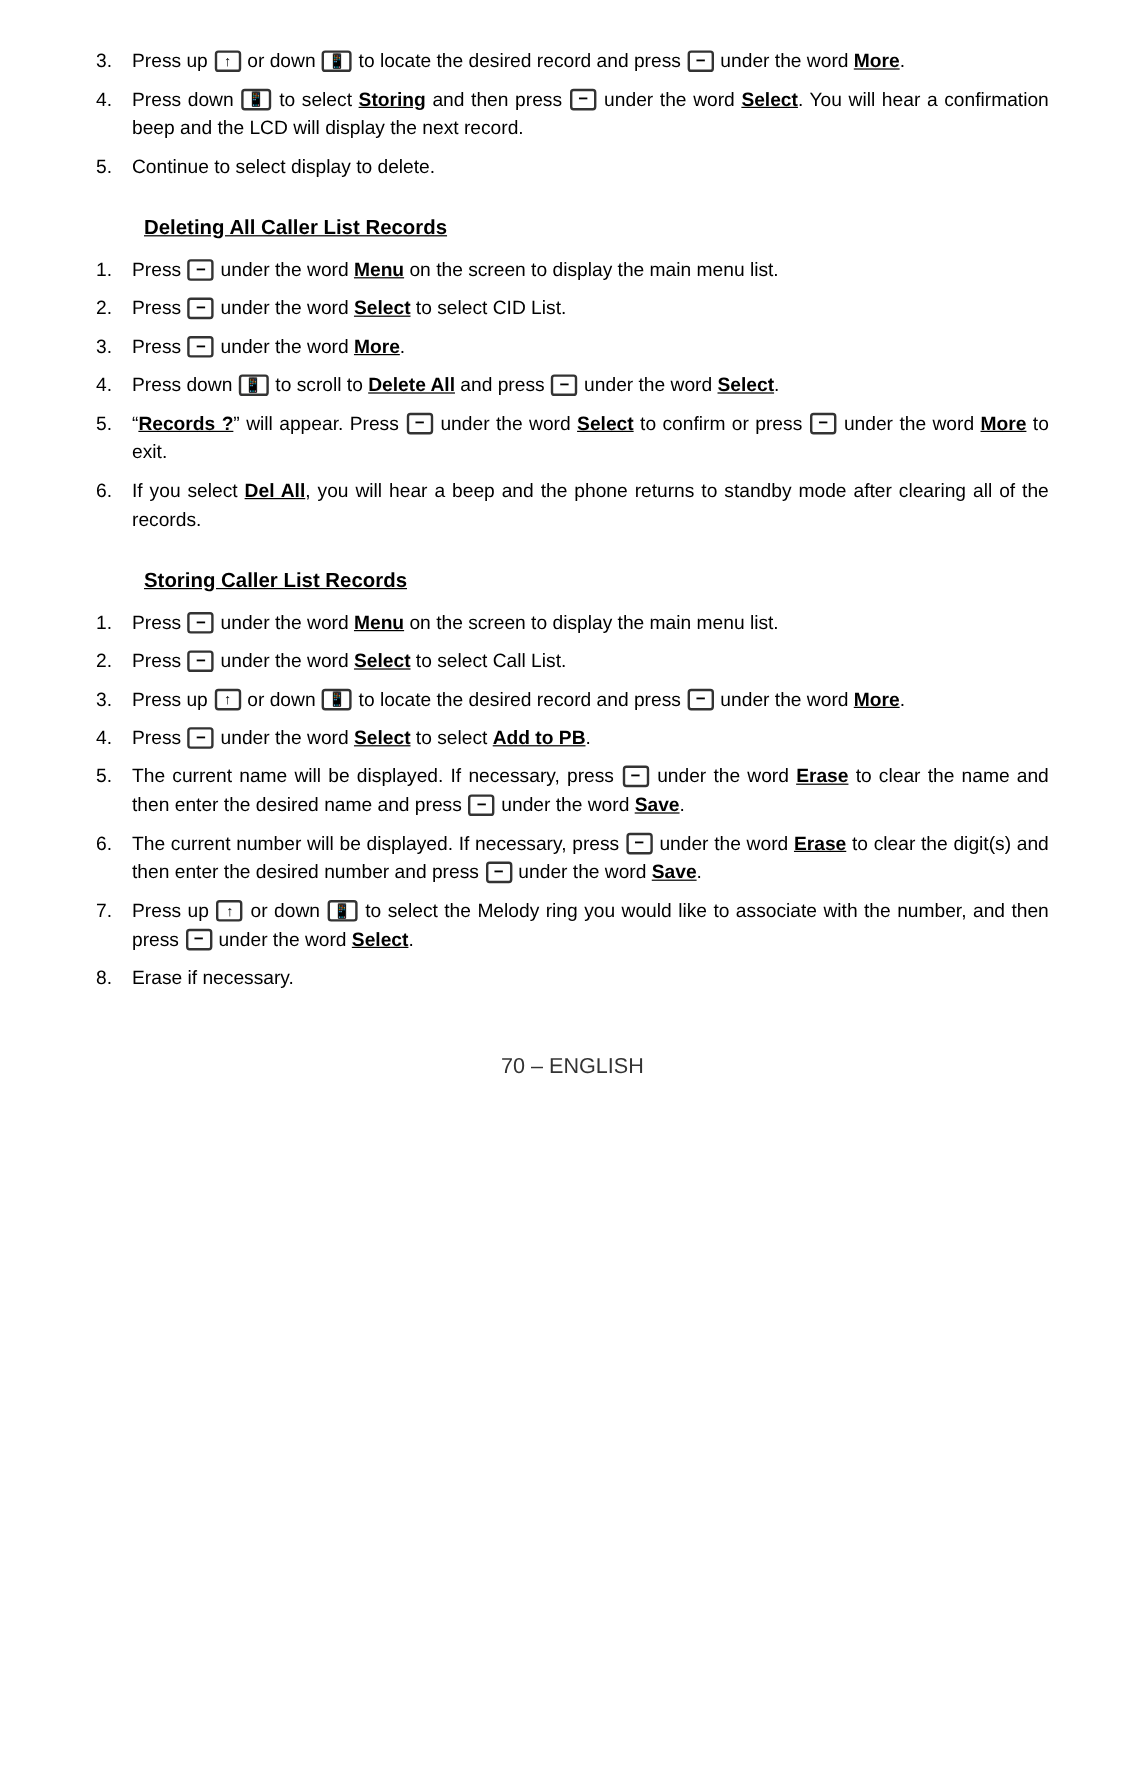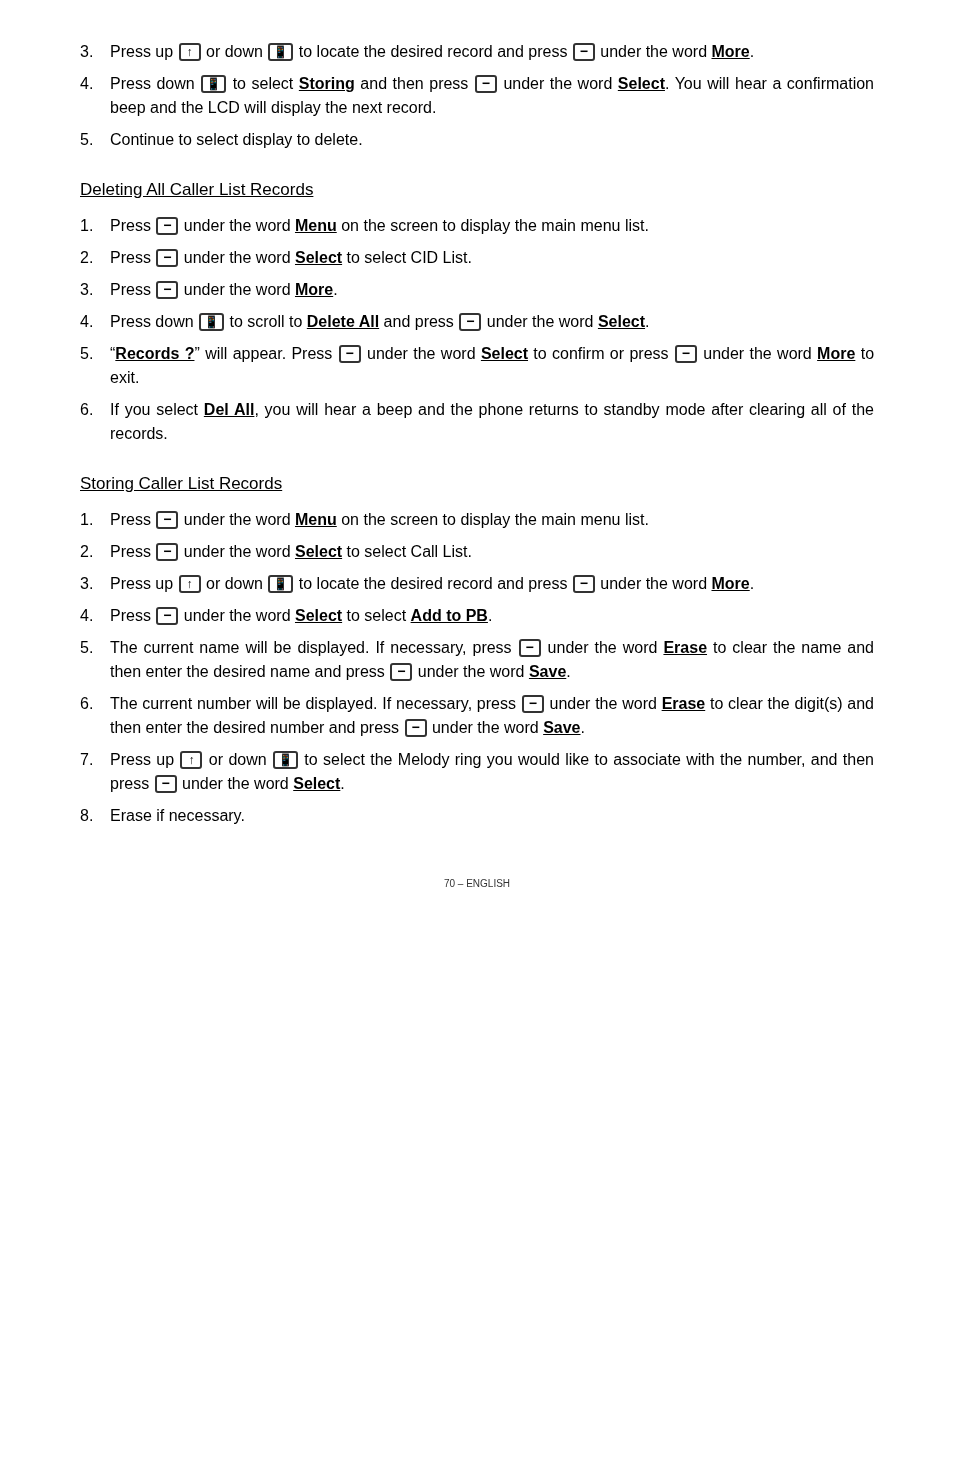--- a/index.html
+++ b/index.html
@@ -12,25 +12,26 @@
       flex-direction: column;
       align-items: center;
     }
     .page {
       width: 854px;
       padding: 40px 30px 60px 30px;
       position: relative;
     }
     .section-title {
       font-size: 17px;
-      font-weight: normal;
+      font-weight: bold;
       text-decoration: underline;
       margin-bottom: 14px;
       margin-top: 28px;
       font-family: 'Arial', sans-serif;
+      margin-left: 40px;
     }
     ol {
       list-style: none;
       padding: 0;
       margin: 0;
     }
     ol li {
       display: flex;
       align-items: flex-start;
       margin-bottom: 8px;
@@ -68,21 +69,21 @@
       background: #fff;
       position: relative;
       top: -1px;
     }
     .btn-minus {
       font-size: 14px;
       font-weight: bold;
     }
     .footer {
       text-align: center;
-      font-size: 10px;
+      font-size: 18px;
       color: #333;
       margin-top: 40px;
       padding-top: 10px;
     }
   </style>
 </head>
 <body>
 
 <div class="page">
 

